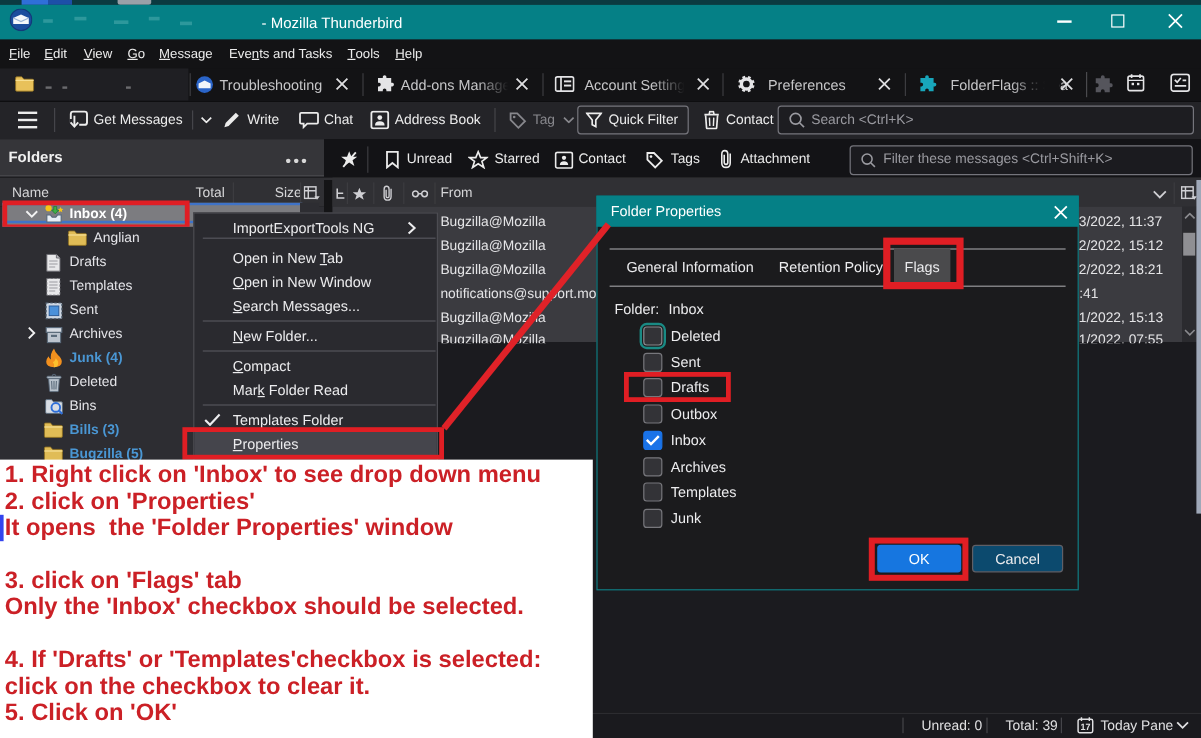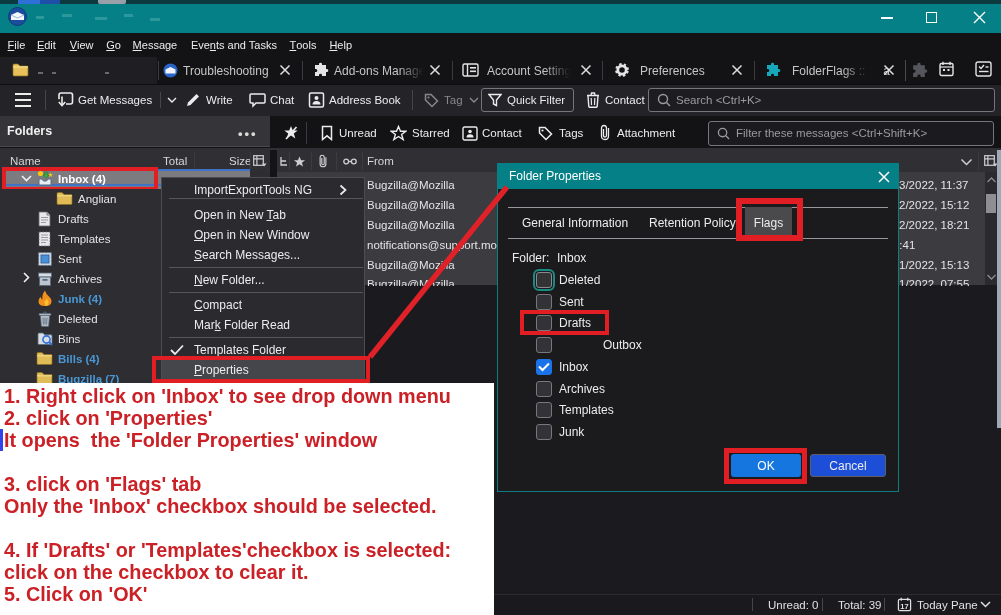--- a/index.html
+++ b/index.html
@@ -26,20 +26,21 @@
       <path d="M3 8 L9.5 5 L16 8 L16 13 L3 13 Z" fill="#f5f8fb"></path>
       <path d="M3 8 L9.5 11 L16 8" fill="none" stroke="#9db6d8" stroke-width="1"></path>
     </svg>
   </div>
 
   <div class="abs" style="left:36px;top:16px;width:8px;height:3px;background:#2d989c;"></div>
   <div class="abs" style="left:62px;top:14px;width:10px;height:3px;background:#2d989c;"></div>
   <div class="abs" style="left:95px;top:17px;width:12px;height:3px;background:#2d989c;"></div>
   <div class="abs" style="left:124px;top:14px;width:9px;height:3px;background:#2d989c;"></div>
   <div class="abs" style="left:150px;top:18px;width:10px;height:3px;background:#2d989c;"></div>
+  <div class="abs row" style="left:218px;top:4px;height:29px;color:#fff;font-size:12.5px;">-&nbsp;Mozilla Thunderbird</div>
 
   <div class="abs" style="left:881px;top:17px;width:12px;height:1.5px;background:#fff;"></div>
   <div class="abs" style="left:926px;top:12px;width:11px;height:11px;border:1.5px solid #fff;"></div>
   <div class="abs" style="left:973px;top:11px;width:13px;height:13px;">
     <svg width="13" height="13">
         <path d="M1 1 L12 12 M12 1 L1 12" stroke="#fff" stroke-width="1.4"></path>
       </svg>
   </div>
 
   <div class="abs" style="left:0;top:33px;width:1001px;height:24px;background:#131315;"></div>
@@ -382,29 +383,29 @@
       </svg>
     </div>
     <div class="abs row" style="left:58px;top:329px;height:20px;">Bins</div>
 
     <div class="abs" style="left:36px;top:351px;">
       <svg width="17" height="15" viewBox="0 0 17 15">
         <path d="M1 2.5 Q1 1.5 2 1.5 L6 1.5 L8 3.5 L15 3.5 Q16 3.5 16 4.5 L16 12.5 Q16 13.5 15 13.5 L2 13.5 Q1 13.5 1 12.5 Z" fill="#e0bc56" stroke="#8a6d20" stroke-width="0.7"></path>
         <path d="M1 4.8 L16 4.8" stroke="#f2d98a" stroke-width="1.2"></path>
       </svg>
     </div>
-    <div class="abs row" style="left:58px;top:349px;height:20px;color:#4a97d4;font-weight:bold;">Bills (4)</div>
+    <div class="abs row" style="left:58px;top:349px;height:20px;color:#4a97d4;font-weight:bold;">Bills (3)</div>
 
     <div class="abs" style="left:36px;top:371px;">
       <svg width="17" height="15" viewBox="0 0 17 15">
         <path d="M1 2.5 Q1 1.5 2 1.5 L6 1.5 L8 3.5 L15 3.5 Q16 3.5 16 4.5 L16 12.5 Q16 13.5 15 13.5 L2 13.5 Q1 13.5 1 12.5 Z" fill="#e0bc56" stroke="#8a6d20" stroke-width="0.7"></path>
         <path d="M1 4.8 L16 4.8" stroke="#f2d98a" stroke-width="1.2"></path>
       </svg>
     </div>
-    <div class="abs row" style="left:58px;top:369px;height:20px;color:#4a97d4;font-weight:bold;">Bugzilla (7)</div>
+    <div class="abs row" style="left:58px;top:369px;height:20px;color:#4a97d4;font-weight:bold;">Bugzilla (5)</div>
   </div>
 
   <div class="abs" style="left:277px;top:148px;width:724px;height:24px;background:#303034;"></div>
   <div class="abs" style="left:277px;top:172px;width:720px;height:113px;background:#3b3b40;"></div>
   <div class="abs" style="left:277px;top:285px;width:724px;height:309px;background:#1b1b1f;"></div>
   <div id="threadpane" style="font-size:11.5px;color:#e4e4e6;">
 
     <svg class="abs" style="left:279px;top:156px;" width="10" height="11" viewBox="0 0 10 11">
       <path d="M2 1 L2 9 L8 9 M2 5 L7 5" stroke="#cfcfd3" stroke-width="1.3" fill="none"></path>
     </svg>
@@ -531,35 +532,35 @@
     <div class="abs row" style="left:512px;top:248px;height:20px;">Folder:</div>
     <div class="abs row" style="left:557px;top:248px;height:20px;">Inbox</div>
 
     <div class="abs" style="left:536px;top:272px;width:16px;height:16px;background:#333337;border:1px solid #8a8a8e;border-radius:3px;outline:2px solid #1a8a84;outline-offset:1px;"></div>
     <div class="abs row" style="left:559px;top:270px;height:20px;">Deleted</div>
     <div class="abs" style="left:536px;top:294px;width:16px;height:16px;background:#333337;border:1px solid #77777c;border-radius:3px;"></div>
     <div class="abs row" style="left:559px;top:292px;height:20px;">Sent</div>
     <div class="abs" style="left:536px;top:315px;width:16px;height:16px;background:#333337;border:1px solid #77777c;border-radius:3px;"></div>
     <div class="abs row" style="left:559px;top:313px;height:20px;">Drafts</div>
     <div class="abs" style="left:536px;top:337px;width:16px;height:16px;background:#333337;border:1px solid #77777c;border-radius:3px;"></div>
-    <div class="abs row" style="left:559px;top:335px;height:20px;margin-left:44px;">Outbox</div>
+    <div class="abs row" style="left:559px;top:335px;height:20px;">Outbox</div>
     <div class="abs" style="left:536px;top:359px;width:16px;height:16px;background:#1a73e8;border:1px solid #1a73e8;border-radius:3px;"></div>
     <svg class="abs" style="left:538px;top:362px;" width="12" height="10">
         <path d="M1 4.5 L4.5 8 L11 1.5" stroke="#fff" stroke-width="2" fill="none"></path>
       </svg>
     <div class="abs row" style="left:559px;top:357px;height:20px;">Inbox</div>
     <div class="abs" style="left:536px;top:381px;width:16px;height:16px;background:#333337;border:1px solid #77777c;border-radius:3px;"></div>
     <div class="abs row" style="left:559px;top:379px;height:20px;">Archives</div>
     <div class="abs" style="left:536px;top:402px;width:16px;height:16px;background:#333337;border:1px solid #77777c;border-radius:3px;"></div>
     <div class="abs row" style="left:559px;top:400px;height:20px;">Templates</div>
     <div class="abs" style="left:536px;top:424px;width:16px;height:16px;background:#333337;border:1px solid #77777c;border-radius:3px;"></div>
     <div class="abs row" style="left:559px;top:422px;height:20px;">Junk</div>
 
     <div class="abs row" style="left:731px;top:454px;width:70px;height:23px;background:#1676e0;border-radius:3px;justify-content:center;color:#fff;">OK</div>
-    <div class="abs row" style="left:810px;top:454px;width:76px;height:23px;background:#1d4ed8;border:1px solid #5f5f66;border-radius:3px;justify-content:center;">Cancel</div>
+    <div class="abs row" style="left:810px;top:454px;width:76px;height:23px;background:#0c4a6e;border:1px solid #5f5f66;border-radius:3px;justify-content:center;">Cancel</div>
   </div>
 
   <svg id="redline" class="abs" style="left:350px;top:180px;" width="170" height="190">
     <line x1="20" y1="177" x2="157" y2="7" stroke="#e02228" stroke-width="5.4"></line>
   </svg>
   <div id="redboxes">
     <div class="abs" style="left:2px;top:167px;width:156px;height:21.5px;border:4.5px solid #e01e24;border-bottom-width:2.5px;"></div>
     <div class="abs" style="left:152px;top:356px;width:218px;height:27px;border:4.5px solid #e01e24;"></div>
     <div class="abs" style="left:736px;top:198px;width:67px;height:43px;border:6px solid #e01e24;"></div>
     <div class="abs" style="left:520px;top:310px;width:89px;height:25px;border:4.5px solid #e01e24;"></div>

